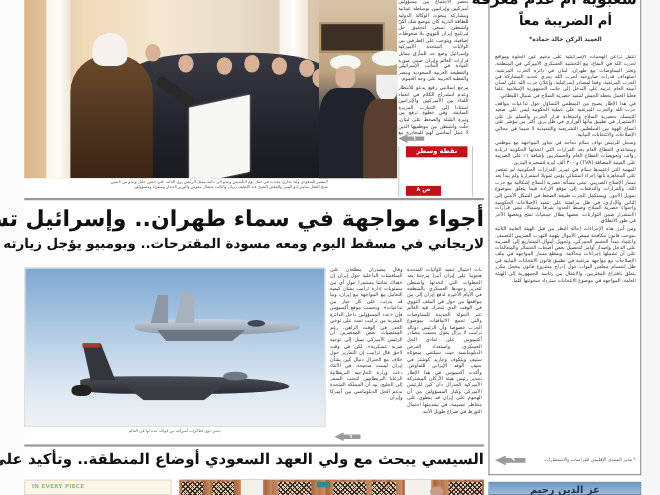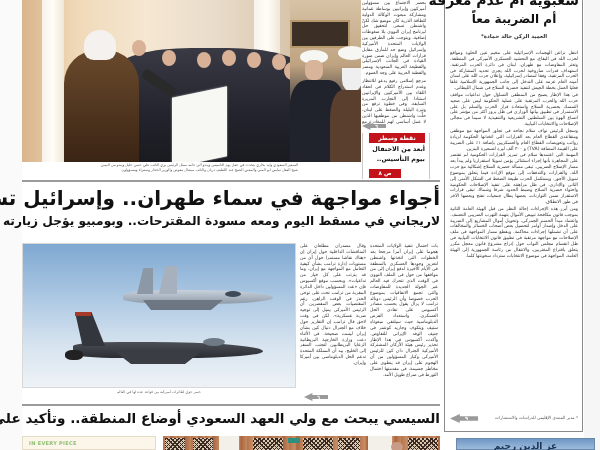--- a/index.html
+++ b/index.html
@@ -74,21 +74,21 @@
     
     .right-box { left: 444px; top: 0; width: 139px; height: 432px; border: 1.2px solid #8a8a8a; border-top: none; background: #fff; }
     .right-title1 { position: absolute; left: 4px; top: -9px; width: 130px; font-weight: bold; font-size: 14px; line-height: 18px; color: #111; text-align: center; white-space: nowrap; }
     .right-title2 { position: absolute; left: 4px; top: 11px; width: 130px; font-weight: bold; font-size: 12px; line-height: 16px; color: #111; text-align: center; }
     .right-author { position: absolute; left: 8px; top: 33px; width: 122px; font-size: 5.4px; line-height: 7px; color: #333; font-weight: bold; text-align: center; }
     .right-body { position: absolute; left: 5px; top: 50px; width: 128px; height: 354px; }
     .right-footer { position: absolute; left: 5px; top: 412px; width: 128px; height: 14px; }
     .right-footer-text { position: absolute; right: 0; top: 3px; font-size: 4.2px; color: #555; }
     .right-arrow { position: absolute; left: 0; top: 2px; width: 28px; height: 9px; }
 
-    .blue-box { left: 444px; top: 438px; width: 139px; height: 12px; background: linear-gradient(180deg,#6f97c4,#9dbcdc); border: 1px solid #6a88aa; margin-left: 12px; }
+    .blue-box { left: 444px; top: 438px; width: 139px; height: 12px; background: linear-gradient(180deg,#6f97c4,#9dbcdc); border: 1px solid #6a88aa; }
     .blue-box-text { position: absolute; left: 0; top: 1px; width: 100%; text-align: center; font-size: 9px; font-weight: bold; color: #1d3554; line-height: 12px; }
   </style>
 </head>
 <body>
 
 <div class="page">
 
   <div class="abs margin-left"></div>
   <div class="abs margin-right"></div>
 
@@ -127,21 +127,20 @@
     <div>بحصر الاجتماع بين مسؤولين أميركيين وإيرانيين بوساطة عمانية ومشاركة مبعوث الوكالة الدولية للطاقة الذرية كان موضع شك لكنّ واشنطن تسعى لتحقيق حل لبرنامج إيران النووي بلا ضغوطات إضافية، ويتوجب على الطرفين بين الولايات المتحدة الأميركية وإسرائيل وضع حد للمأزق مقابل قرارات العالم وإيران ضمن صورة القيادة في الجانب الإسرائيلي والقطيعة العربية السعودية ومصر والقطبة العربية على وجه العموم.</div>
     <div style="margin-top:2px;">مرجع إسلامي رفيع يدعو للانتظار وعدم استدراج الكلام في انعقاد اللقاء بين الأميركيين والإيرانيين استنادا إلى التجارب المريرة السابقة. وفي خطوة ترفع من وتيرة البلبلة والضغط على لبنان، حلّت واشنطن من موظفيها الذين لا عمل أساسي لهم للمغادرة مع عائلاتهم من السفارة.</div>
   </div>
   <div class="abs" style="left:362px;top:122px;width:24px;height:9px;">
     <div class="arrow-box" style="width:24px;"></div>
     <span class="arrow-num" style="left:13px;top:1px;">٦</span>
   </div>
 
   <div class="abs nuqta-box rtl">
     <div class="nuqta-title">نقطة وسطر</div>
-    <div class="nuqta-text">أبعد من الاحتفال بيوم التأسيس..</div>
     <div class="nuqta-page">ص ٨</div>
   </div>
 
   <div class="abs hr" style="left:22px;top:180px;width:418px;"></div>
 
   <div class="abs main-headline rtl">أجواء مواجهة في سماء طهران.. وإسرائيل تستعد لحرب وشيكة</div>
   <div class="abs sub-headline rtl">لاريجاني في مسقط اليوم ومعه مسودة المقترحات.. وبومبيو يؤجل زيارته إلى تل أبيب</div>
 
   <div class="abs jets-photo">
 

